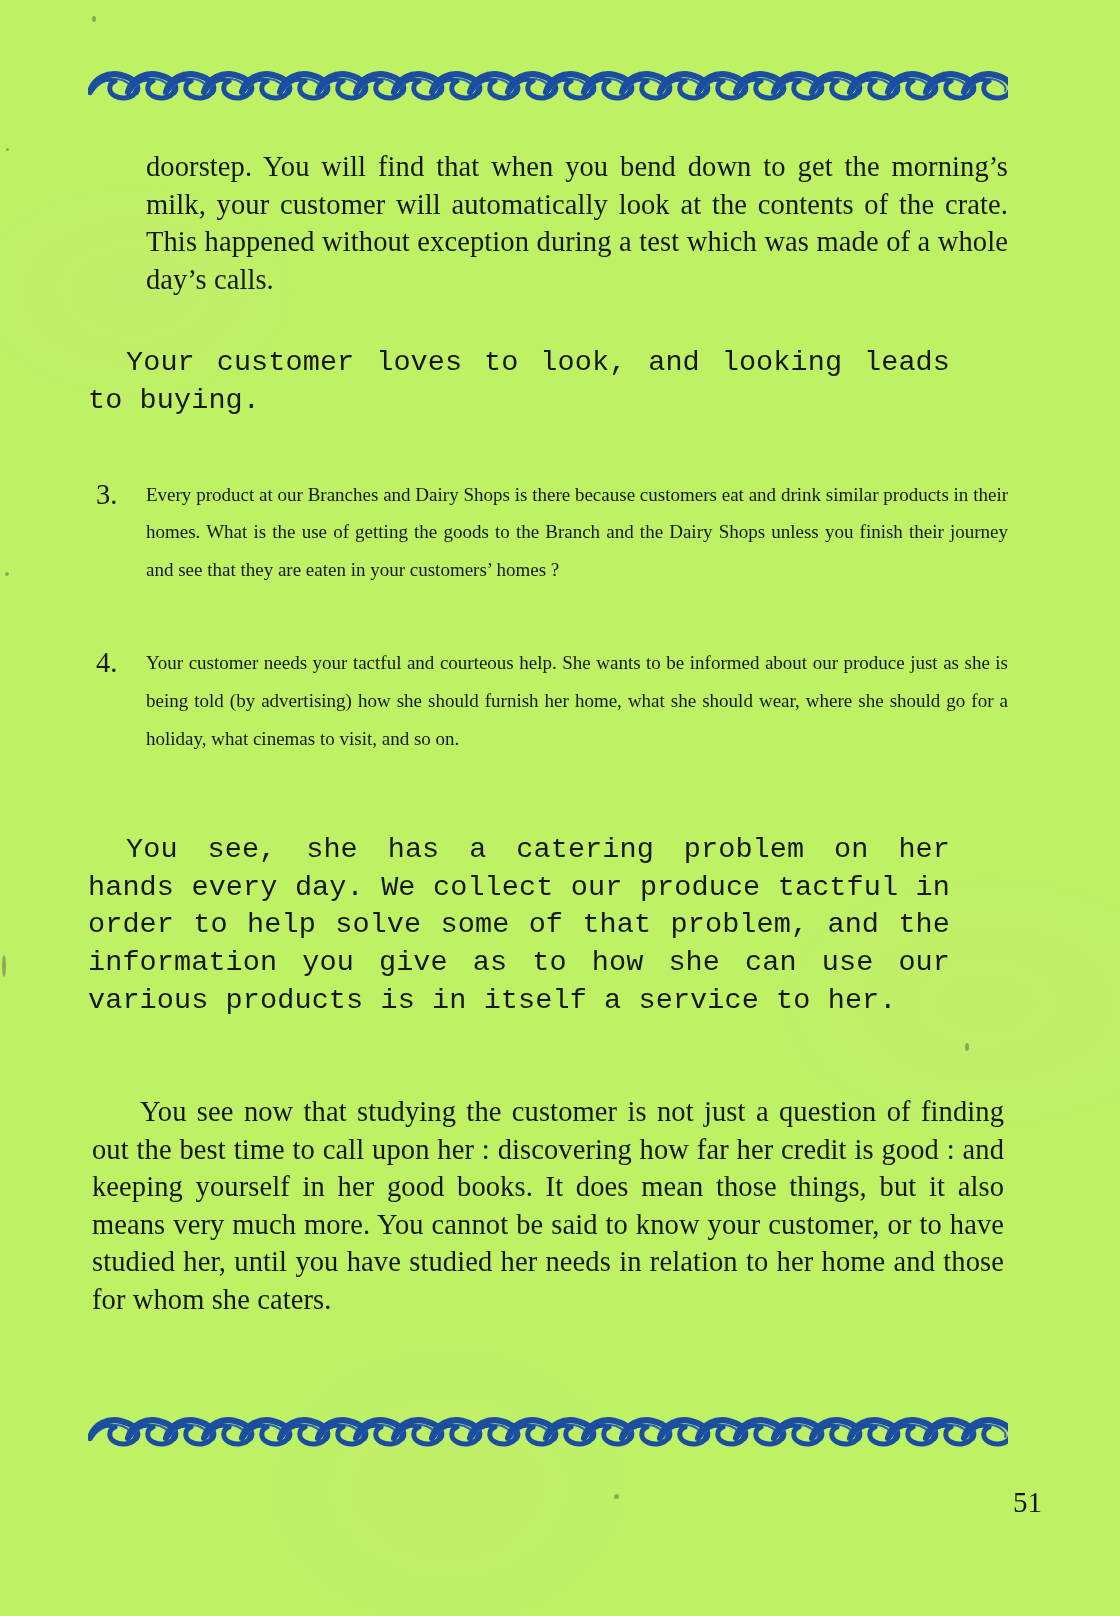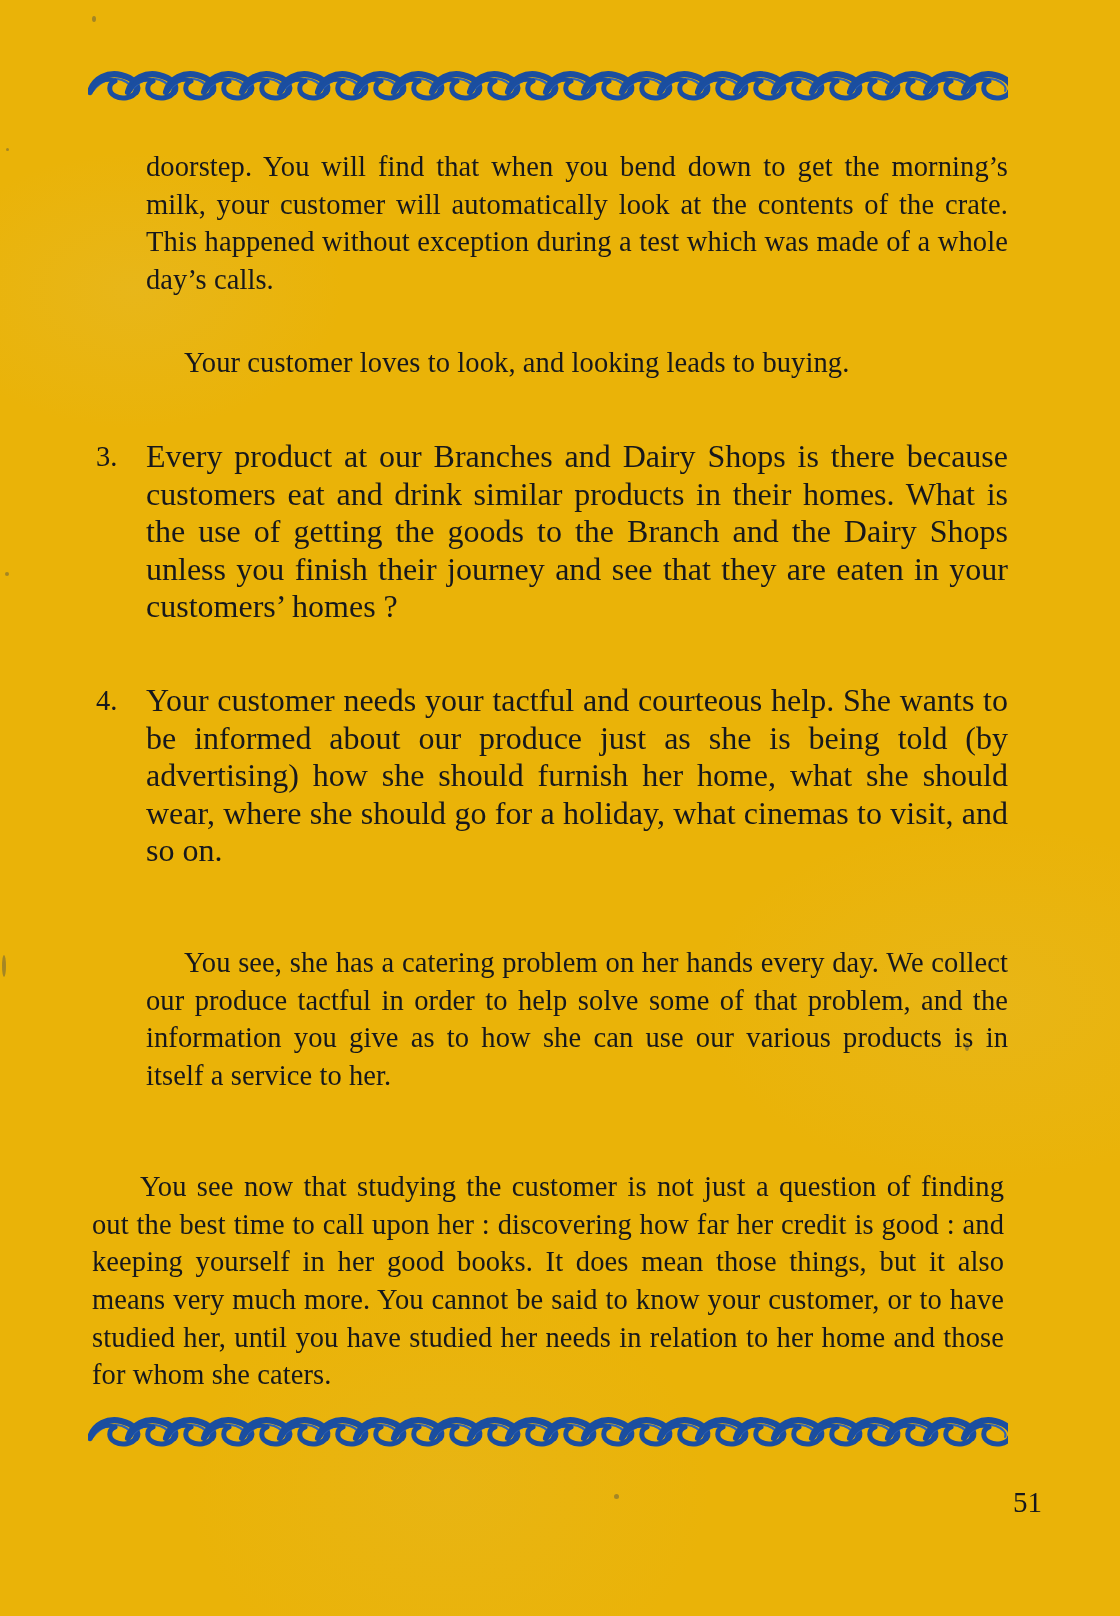--- a/index.html
+++ b/index.html
@@ -12,21 +12,21 @@
     background: #fafae4;
     font-family: "Liberation Serif", "DejaVu Serif", serif;
     color: #17181c;
     overflow: hidden;
     position: relative;
   }
 
   .page {
     position: absolute;
     inset: 0;
-    background: #eab308;
+    background: #bef264;
   }
 
   
   .paper-grain {
     position: absolute;
     inset: 0;
     pointer-events: none;
     background:
       radial-gradient(ellipse 300px 200px at 12% 18%, rgba(215,205,150,0.12), rgba(0,0,0,0) 70%),
       radial-gradient(ellipse 420px 260px at 88% 62%, rgba(215,205,150,0.10), rgba(0,0,0,0) 70%),
@@ -67,23 +67,23 @@
     letter-spacing: 0.1px;
   }
 
   
   .p-flush {
     margin-left: 58px;
     width: 862px;
   }
 
   .p-indent-sm {
-    margin-left: 58px;
     width: 862px;
     text-indent: 38px;
+    font-family: Liberation Mono, monospace;
   }
 
   .p-wide {
     margin-left: 4px;
     width: 912px;
     text-indent: 48px;
   }
   .gap-md { height: 46px; }
   .gap-lg { height: 56px; }
   .gap-xl { height: 74px; }
@@ -98,21 +98,21 @@
     width: 58px;
     flex: 0 0 58px;
     font-size: 28.5px;
     line-height: 37.6px;
     text-align: left;
     padding-left: 8px;
     box-sizing: border-box;
   }
   .num-body {
     flex: 1 1 auto;
-    font-size: 32px;
+    font-size: 19px;
     line-height: 37.6px;
     text-align: justify;
   }
 
   .page-number {
     position: absolute;
     right: 78px;
     top: 1488px;
     font-size: 29px;
     line-height: 1;

